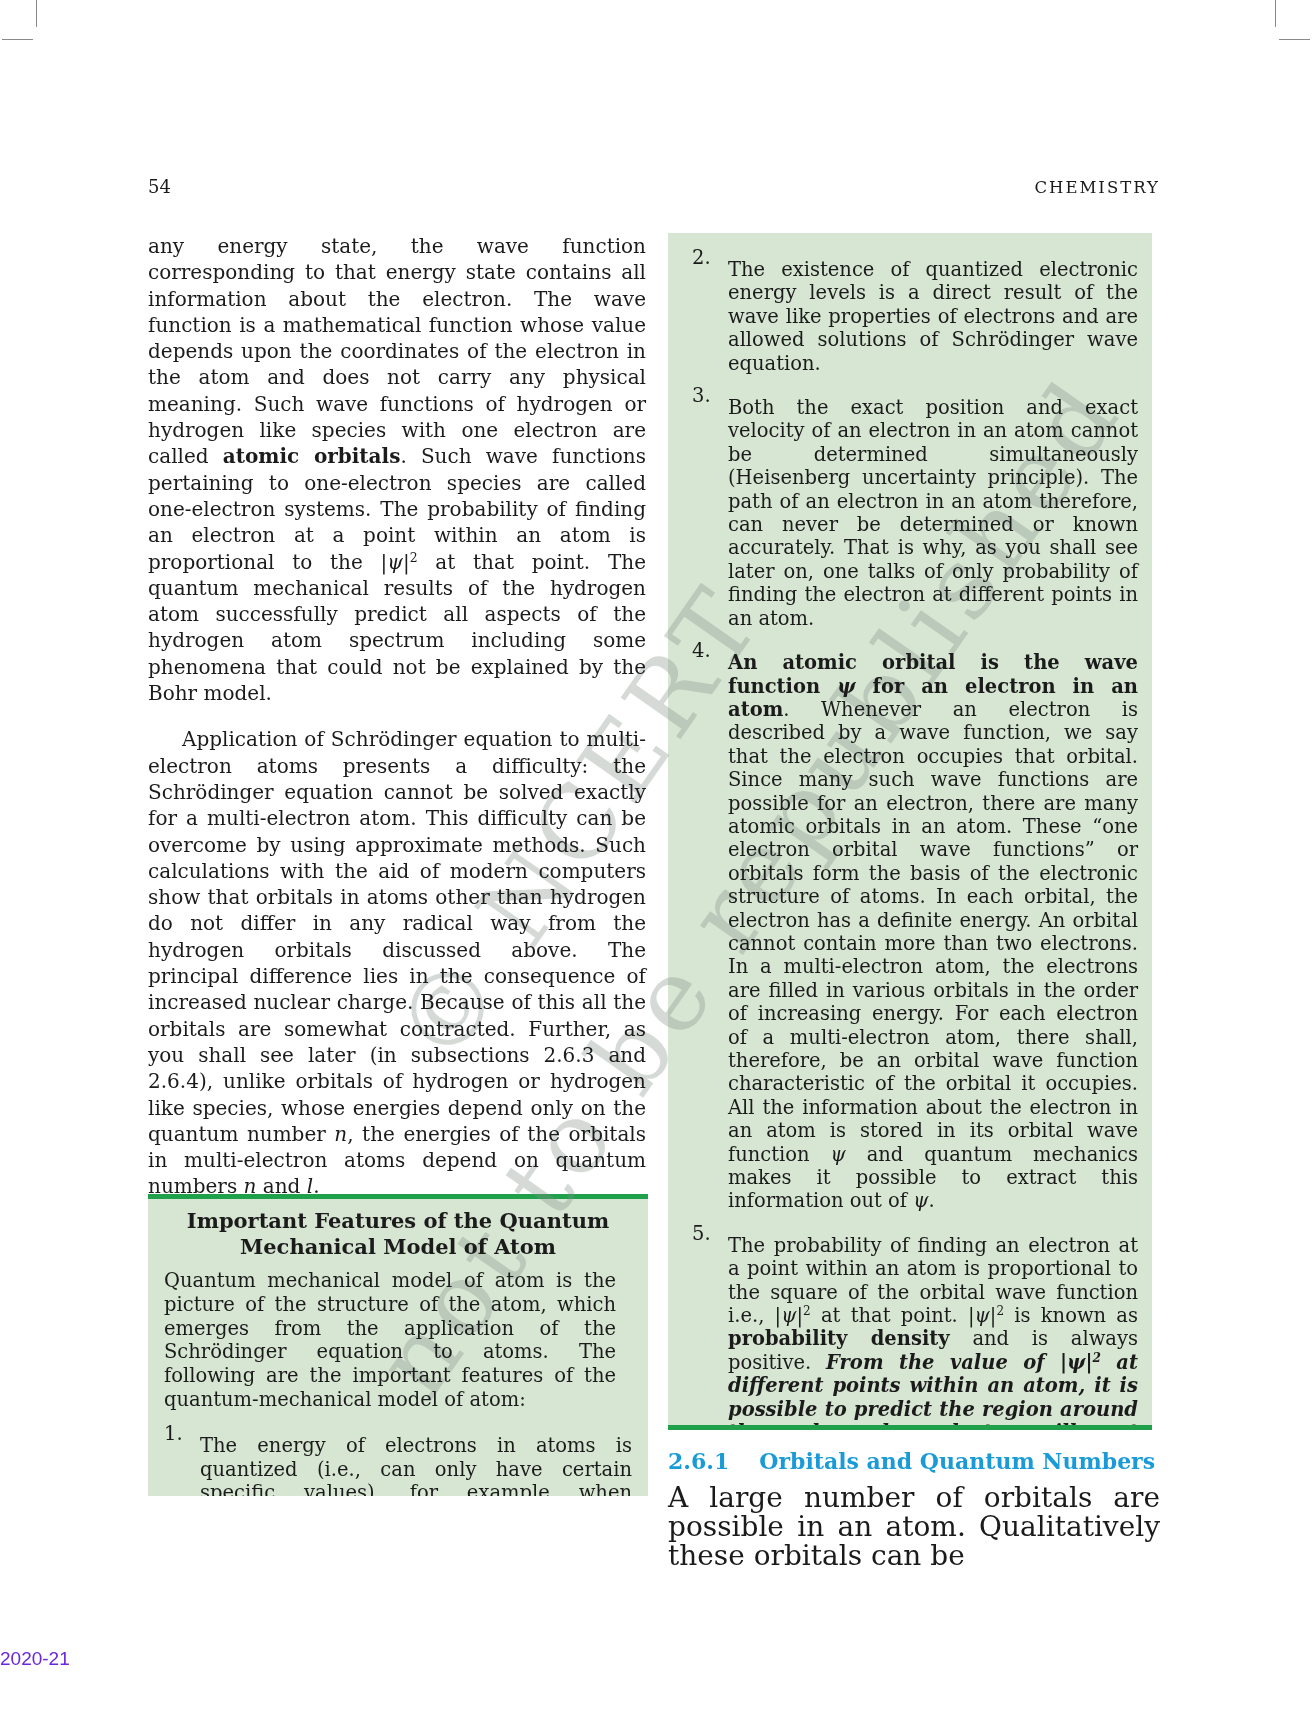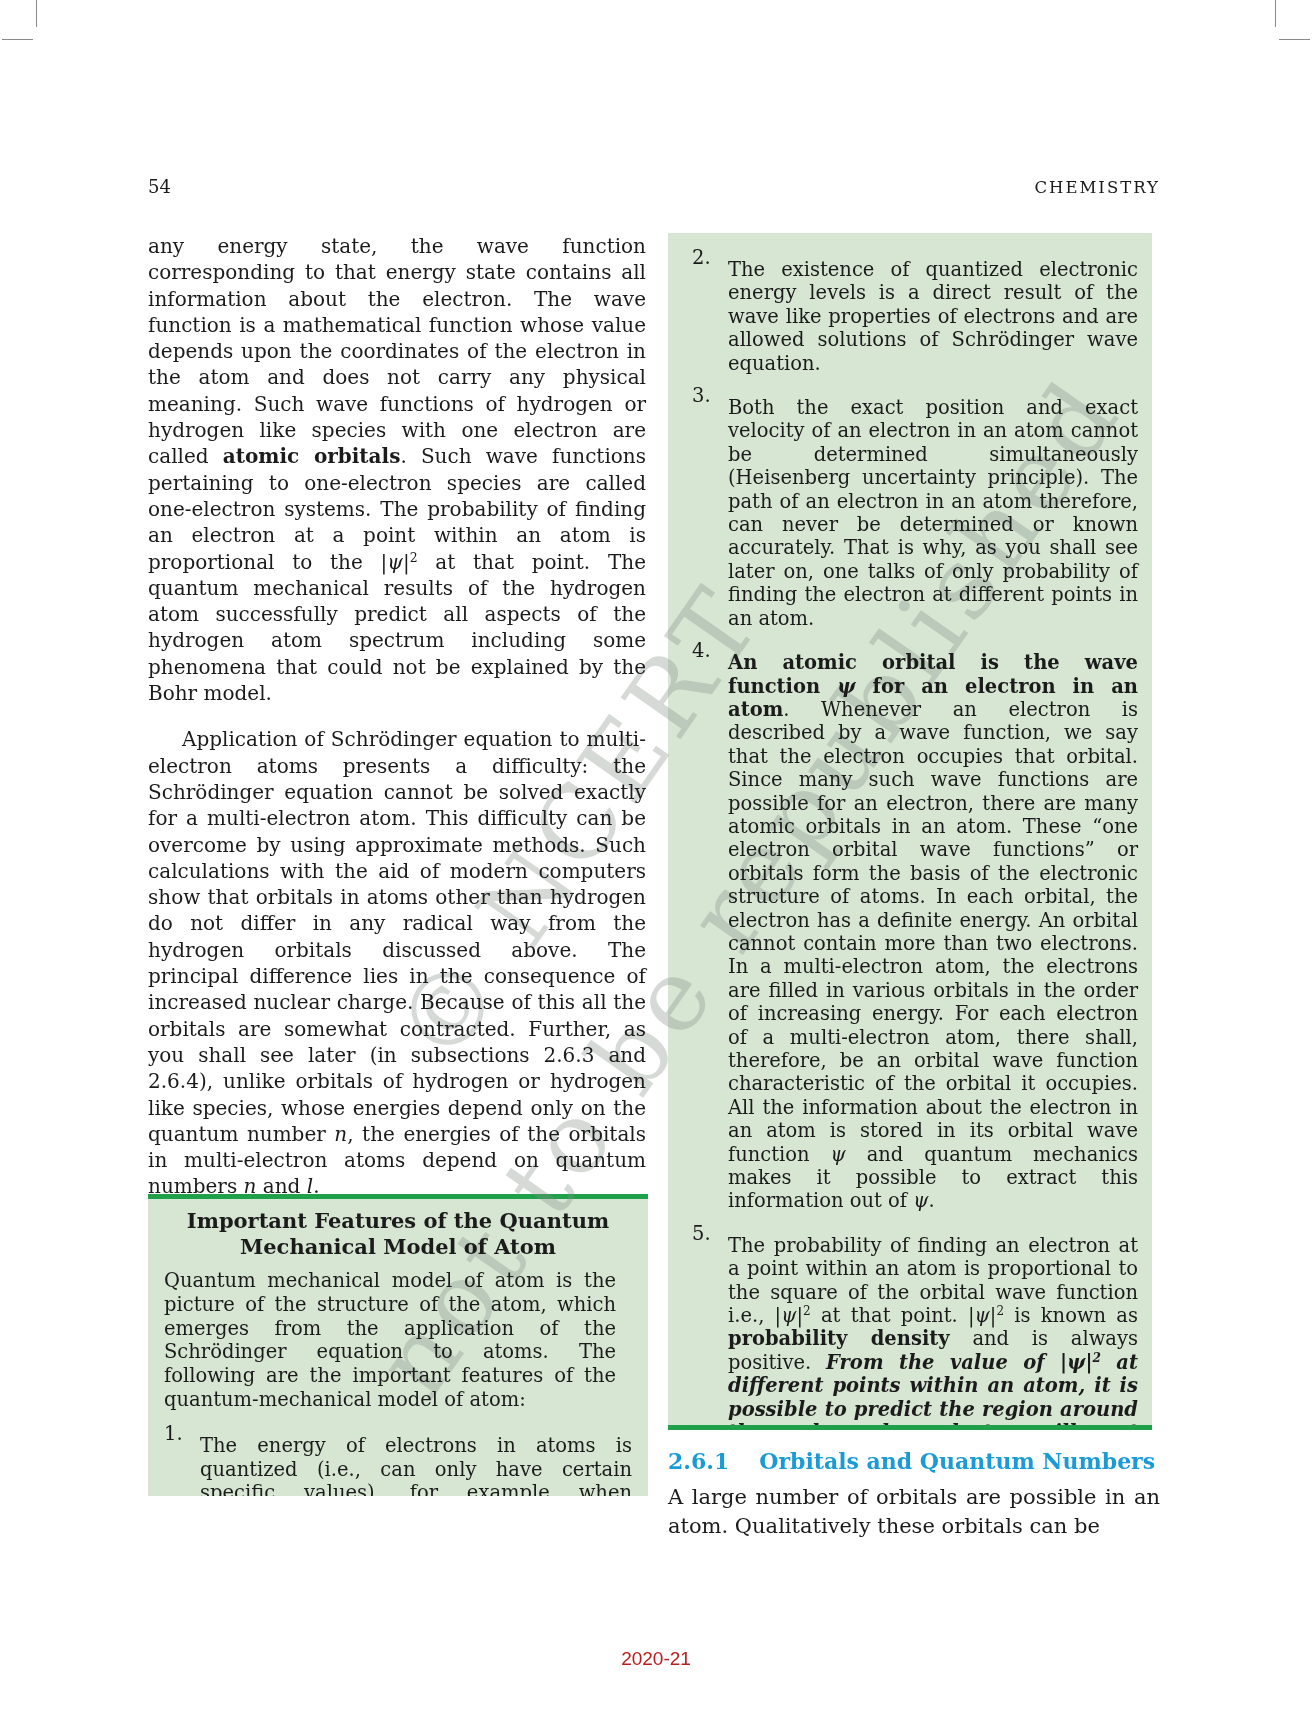--- a/index.html
+++ b/index.html
@@ -66,28 +66,28 @@
   .box-right .box-text{line-height:23.4px;}
 
   
   .sec-head{
     position:absolute;left:668px;top:1448px;width:492px;
     color:var(--heading-blue,#1a9bd7);font-weight:bold;font-size:22px;
   }
   .sec-head .secnum{margin-right:30px;}
   .sec-body{
     position:absolute;left:668px;top:1483px;width:492px;margin:0;
-    font-size:21px;line-height:29px;text-align:justify;
+    font-size:28px;line-height:29px;text-align:justify;
   }
 
   
   .footer{
-    position:absolute;left:0;top:1648px;width:100%;text-align:center;
+    position:absolute;left:0;top:1648px;width:100%;text-align:left;
     font-family:"Liberation Sans","DejaVu Sans",sans-serif;
-    font-size:19px;color:#b91c1c;
+    font-size:19px;color:#6d28d9;
   }
 </style>
 </head>
 <body>
 
 <div class="crop v" style="left:36px;"></div>
 <div class="crop h" style="left:2px;"></div>
 <div class="crop v" style="left:1275px;"></div>
 <div class="crop h" style="left:1279px;"></div>
 

